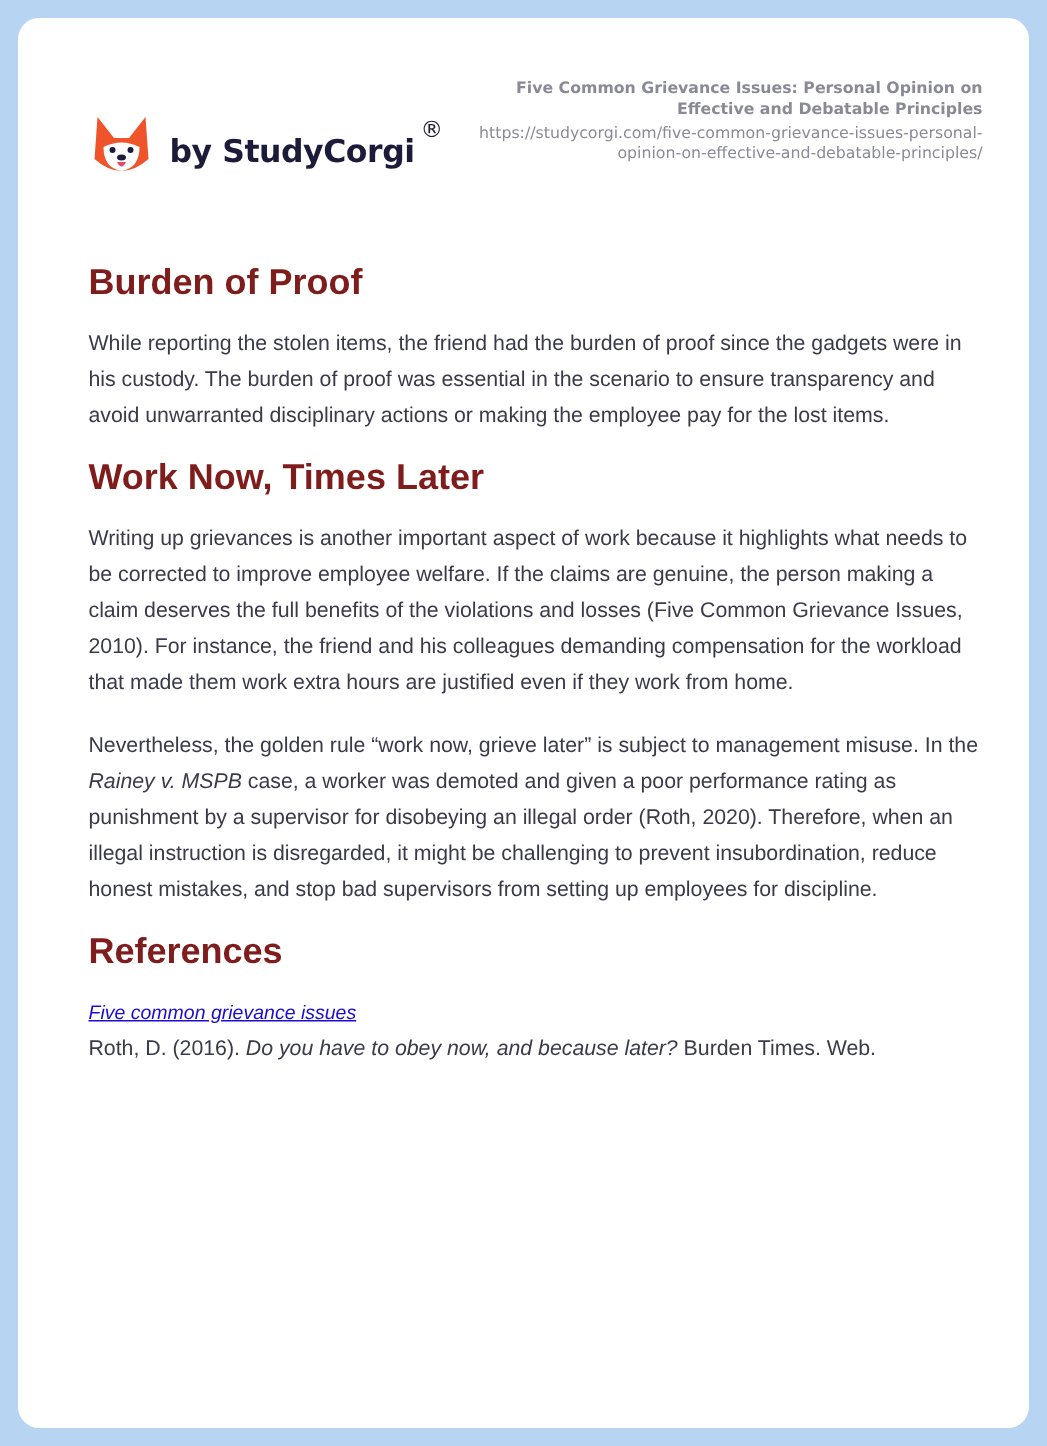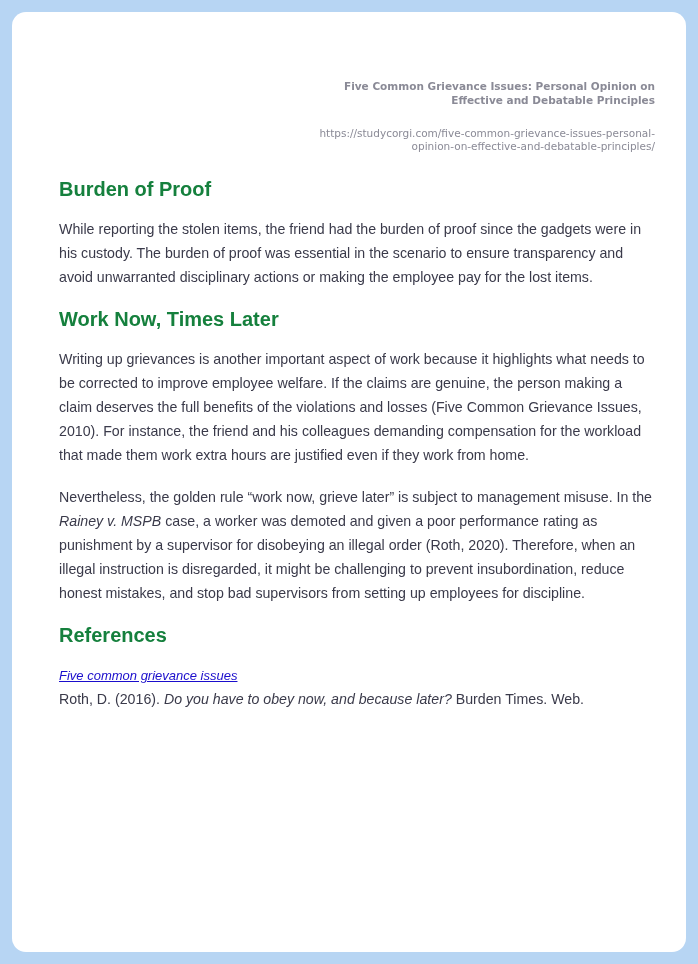--- a/index.html
+++ b/index.html
@@ -16,50 +16,62 @@
   }
   .logo { position: absolute; left: 49px; top: 64px; display: flex; align-items: center; }
   .logo svg { display: block; }
   .logo-text {
     margin-left: 12px; margin-top: 6px;
     font-family: "DejaVu Sans", sans-serif; font-weight: bold;
     font-size: 21px; color: #1c1c3a; letter-spacing: -0.3px;
   }
   .logo-reg { position: relative; top: -12px; margin-left: 4px; font-size: 15px; color: #1c1c3a; font-family: "DejaVu Sans", sans-serif; }
   .header-meta {
-    position: absolute; right: 31px; top: 67px; width: 340px; text-align: right;
+    position: absolute; right: 31px; top: 40px; width: 340px; text-align: right;
   }
   .meta-title {
     font-family: "DejaVu Sans", sans-serif; font-weight: bold;
     font-size: 10.5px; line-height: 14px; color: #8a8a96;
   }
   .meta-url {
-    margin-top: 20px; font-family: "DejaVu Sans", sans-serif;
+    margin-top: 3px; font-family: "DejaVu Sans", sans-serif;
     font-size: 10.5px; line-height: 13px; color: #8a8a96;
   }
   .content {
     position: absolute; left: 47px; top: 165px; width: 600px;
     color: #3a3a4a; font-size: 14.2px; line-height: 24px;
   }
   .content p { margin: 0 0 18px 0; }
   .content h2 {
-    margin: 0 0 16px 0; font-size: 20px; line-height: 24px;
-    font-weight: bold; color: #15803d;
+    margin: 0 0 16px 0; font-size: 24px; line-height: 24px;
+    font-weight: bold; color: #7f1d1d;
   }
   .ref-link {
     display: inline-block; color: #1a0dcc; font-style: italic;
     text-decoration: underline; font-size: 13px; line-height: 22px;
   }
   .ref-line { margin-top: 0; }
 </style>
 </head>
 <body>
 
 <div class="page">
 
+  <div class="logo">
+    <svg width="40" height="44" viewBox="0 0 40 44">
+      <path d="M4 2 L15 16 L25 16 L36 2 L38 30 Q20 46 2 30 Z" fill="#f0542a"></path>
+      <path d="M8 22 Q20 16 32 22 Q32 36 20 38 Q8 36 8 22 Z" fill="#ffffff"></path>
+      <circle cx="14" cy="24" r="2" fill="#1c1c3a"></circle>
+      <circle cx="26" cy="24" r="2" fill="#1c1c3a"></circle>
+      <ellipse cx="20" cy="29" rx="3" ry="2" fill="#1c1c3a"></ellipse>
+      <path d="M17 32 Q20 38 23 32 Z" fill="#e8476a"></path>
+    </svg>
+    <span class="logo-text">by StudyCorgi</span>
+    <span class="logo-reg">®</span>
+  </div>
 
   <div class="header-meta">
     <div class="meta-title">Five Common Grievance Issues: Personal Opinion on Effective and Debatable Principles</div>
     <div class="meta-url">https://studycorgi.com/five-common-grievance-issues-personal-opinion-on-effective-and-debatable-principles/</div>
   </div>
 
   <div class="content">
 
     <h2>Burden of Proof</h2>
     <p>While reporting the stolen items, the friend had the burden of proof since the gadgets were in his custody. The burden of proof was essential in the scenario to ensure transparency and avoid unwarranted disciplinary actions or making the employee pay for the lost items.</p>

